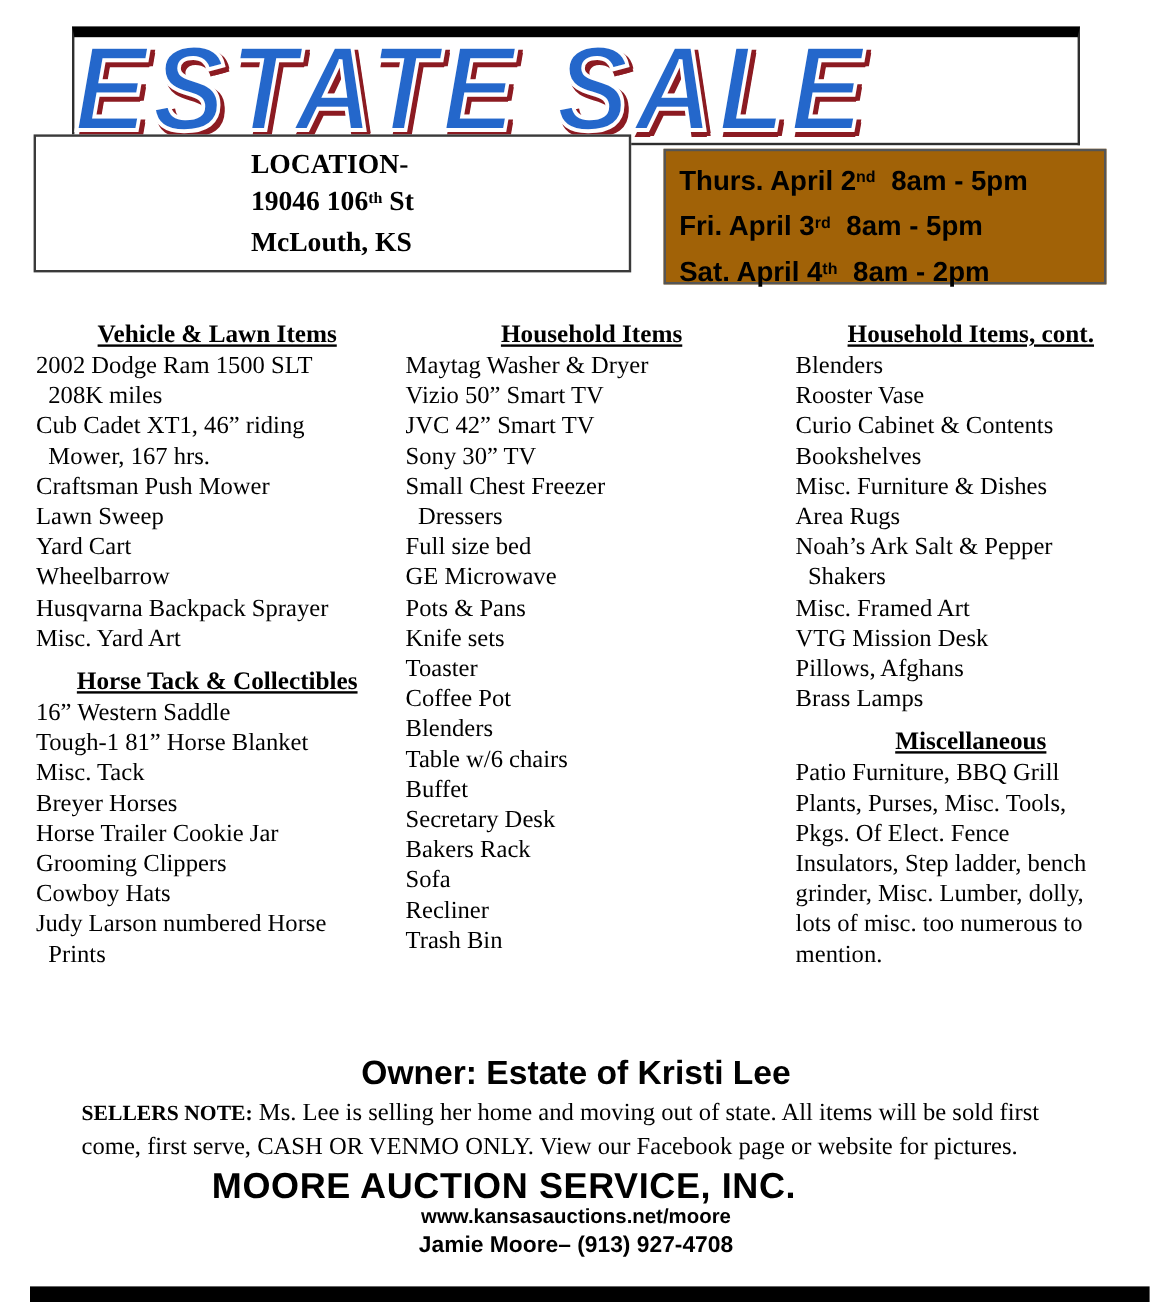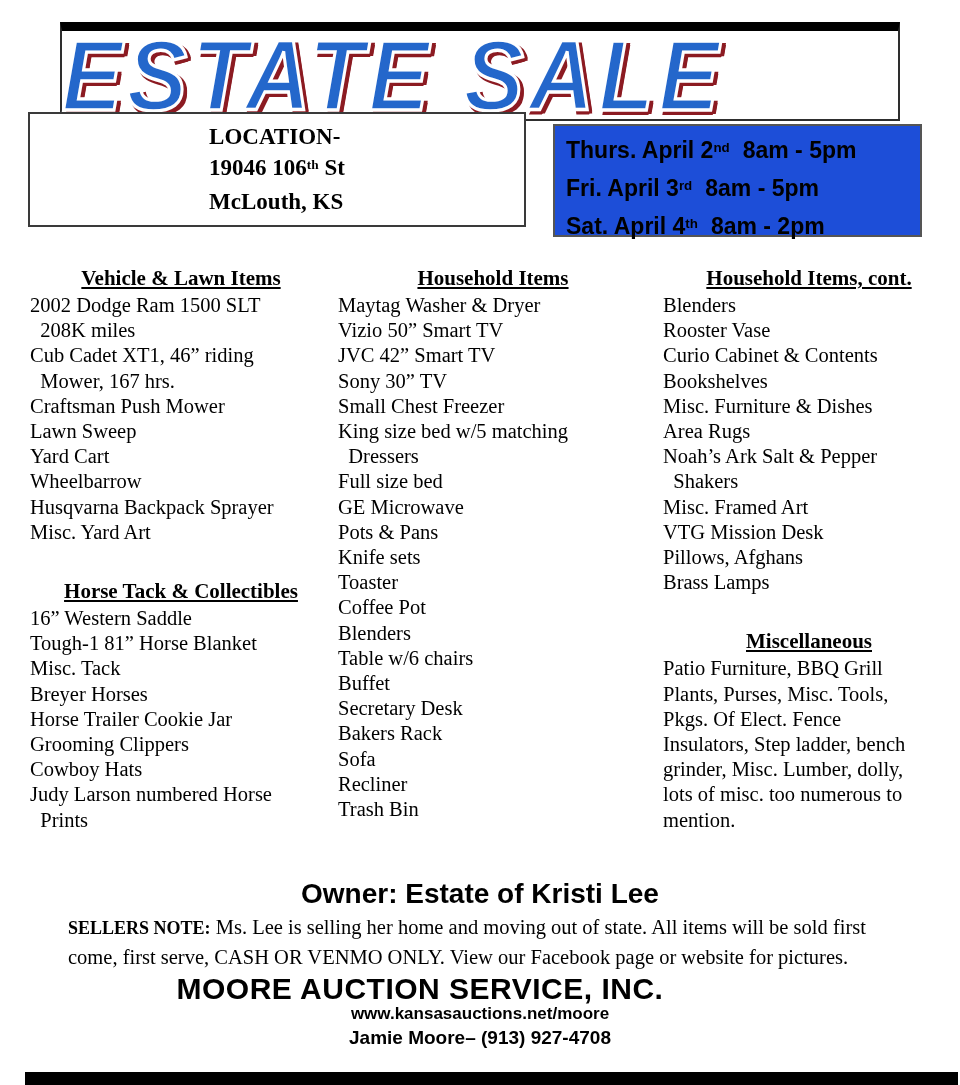--- a/index.html
+++ b/index.html
@@ -61,21 +61,21 @@
     font-family: "Liberation Serif", serif;
     font-weight: bold;
     font-size: 23px;
     line-height: 31px;
   }
   .dates-box {
     position: absolute;
     left: 553px; top: 124px;
     width: 369px; height: 113px;
     border: 2px solid #555555;
-    background: #1d4ed8;
+    background: #a16207;
     padding: 7px 0 0 11px;
     font-family: "Liberation Sans", sans-serif;
     font-weight: bold;
     font-size: 23px;
     line-height: 34px;
     white-space: nowrap;
   }
   .sup {
     font-size: 0.58em;
     position: relative;
@@ -86,21 +86,21 @@
   
   .col {
     position: absolute;
     top: 266px;
     font-family: "Liberation Serif", serif;
     font-size: 20.5px;
   }
   .col-1 { left: 30px;  width: 302px; }
   .col-2 { left: 338px; width: 310px; }
   .col-3 { left: 663px; width: 292px; }
-  .section + .section { margin-top: 34px; }
+  .section + .section { margin-top: 10px; }
   .section-heading {
     font-weight: bold;
     text-decoration: underline;
     text-align: center;
     font-size: 21px;
     line-height: 25px;
     margin-bottom: 2px;
     white-space: nowrap;
   }
   .item-line {
@@ -222,21 +222,20 @@
 
   <div class="col col-2">
     <div class="section">
       <div class="section-heading">Household Items</div>
       <div>
           <div class="item-line">Maytag Washer &amp; Dryer</div>
           <div class="item-line">Vizio 50” Smart TV</div>
           <div class="item-line">JVC 42” Smart TV</div>
           <div class="item-line">Sony 30” TV</div>
           <div class="item-line">Small Chest Freezer</div>
-          <div class="item-line">King size bed w/5 matching</div>
           <div class="item-line">  Dressers</div>
           <div class="item-line">Full size bed</div>
           <div class="item-line">GE Microwave</div>
           <div class="item-line">Pots &amp; Pans</div>
           <div class="item-line">Knife sets</div>
           <div class="item-line">Toaster</div>
           <div class="item-line">Coffee Pot</div>
           <div class="item-line">Blenders</div>
           <div class="item-line">Table w/6 chairs</div>
           <div class="item-line">Buffet</div>

